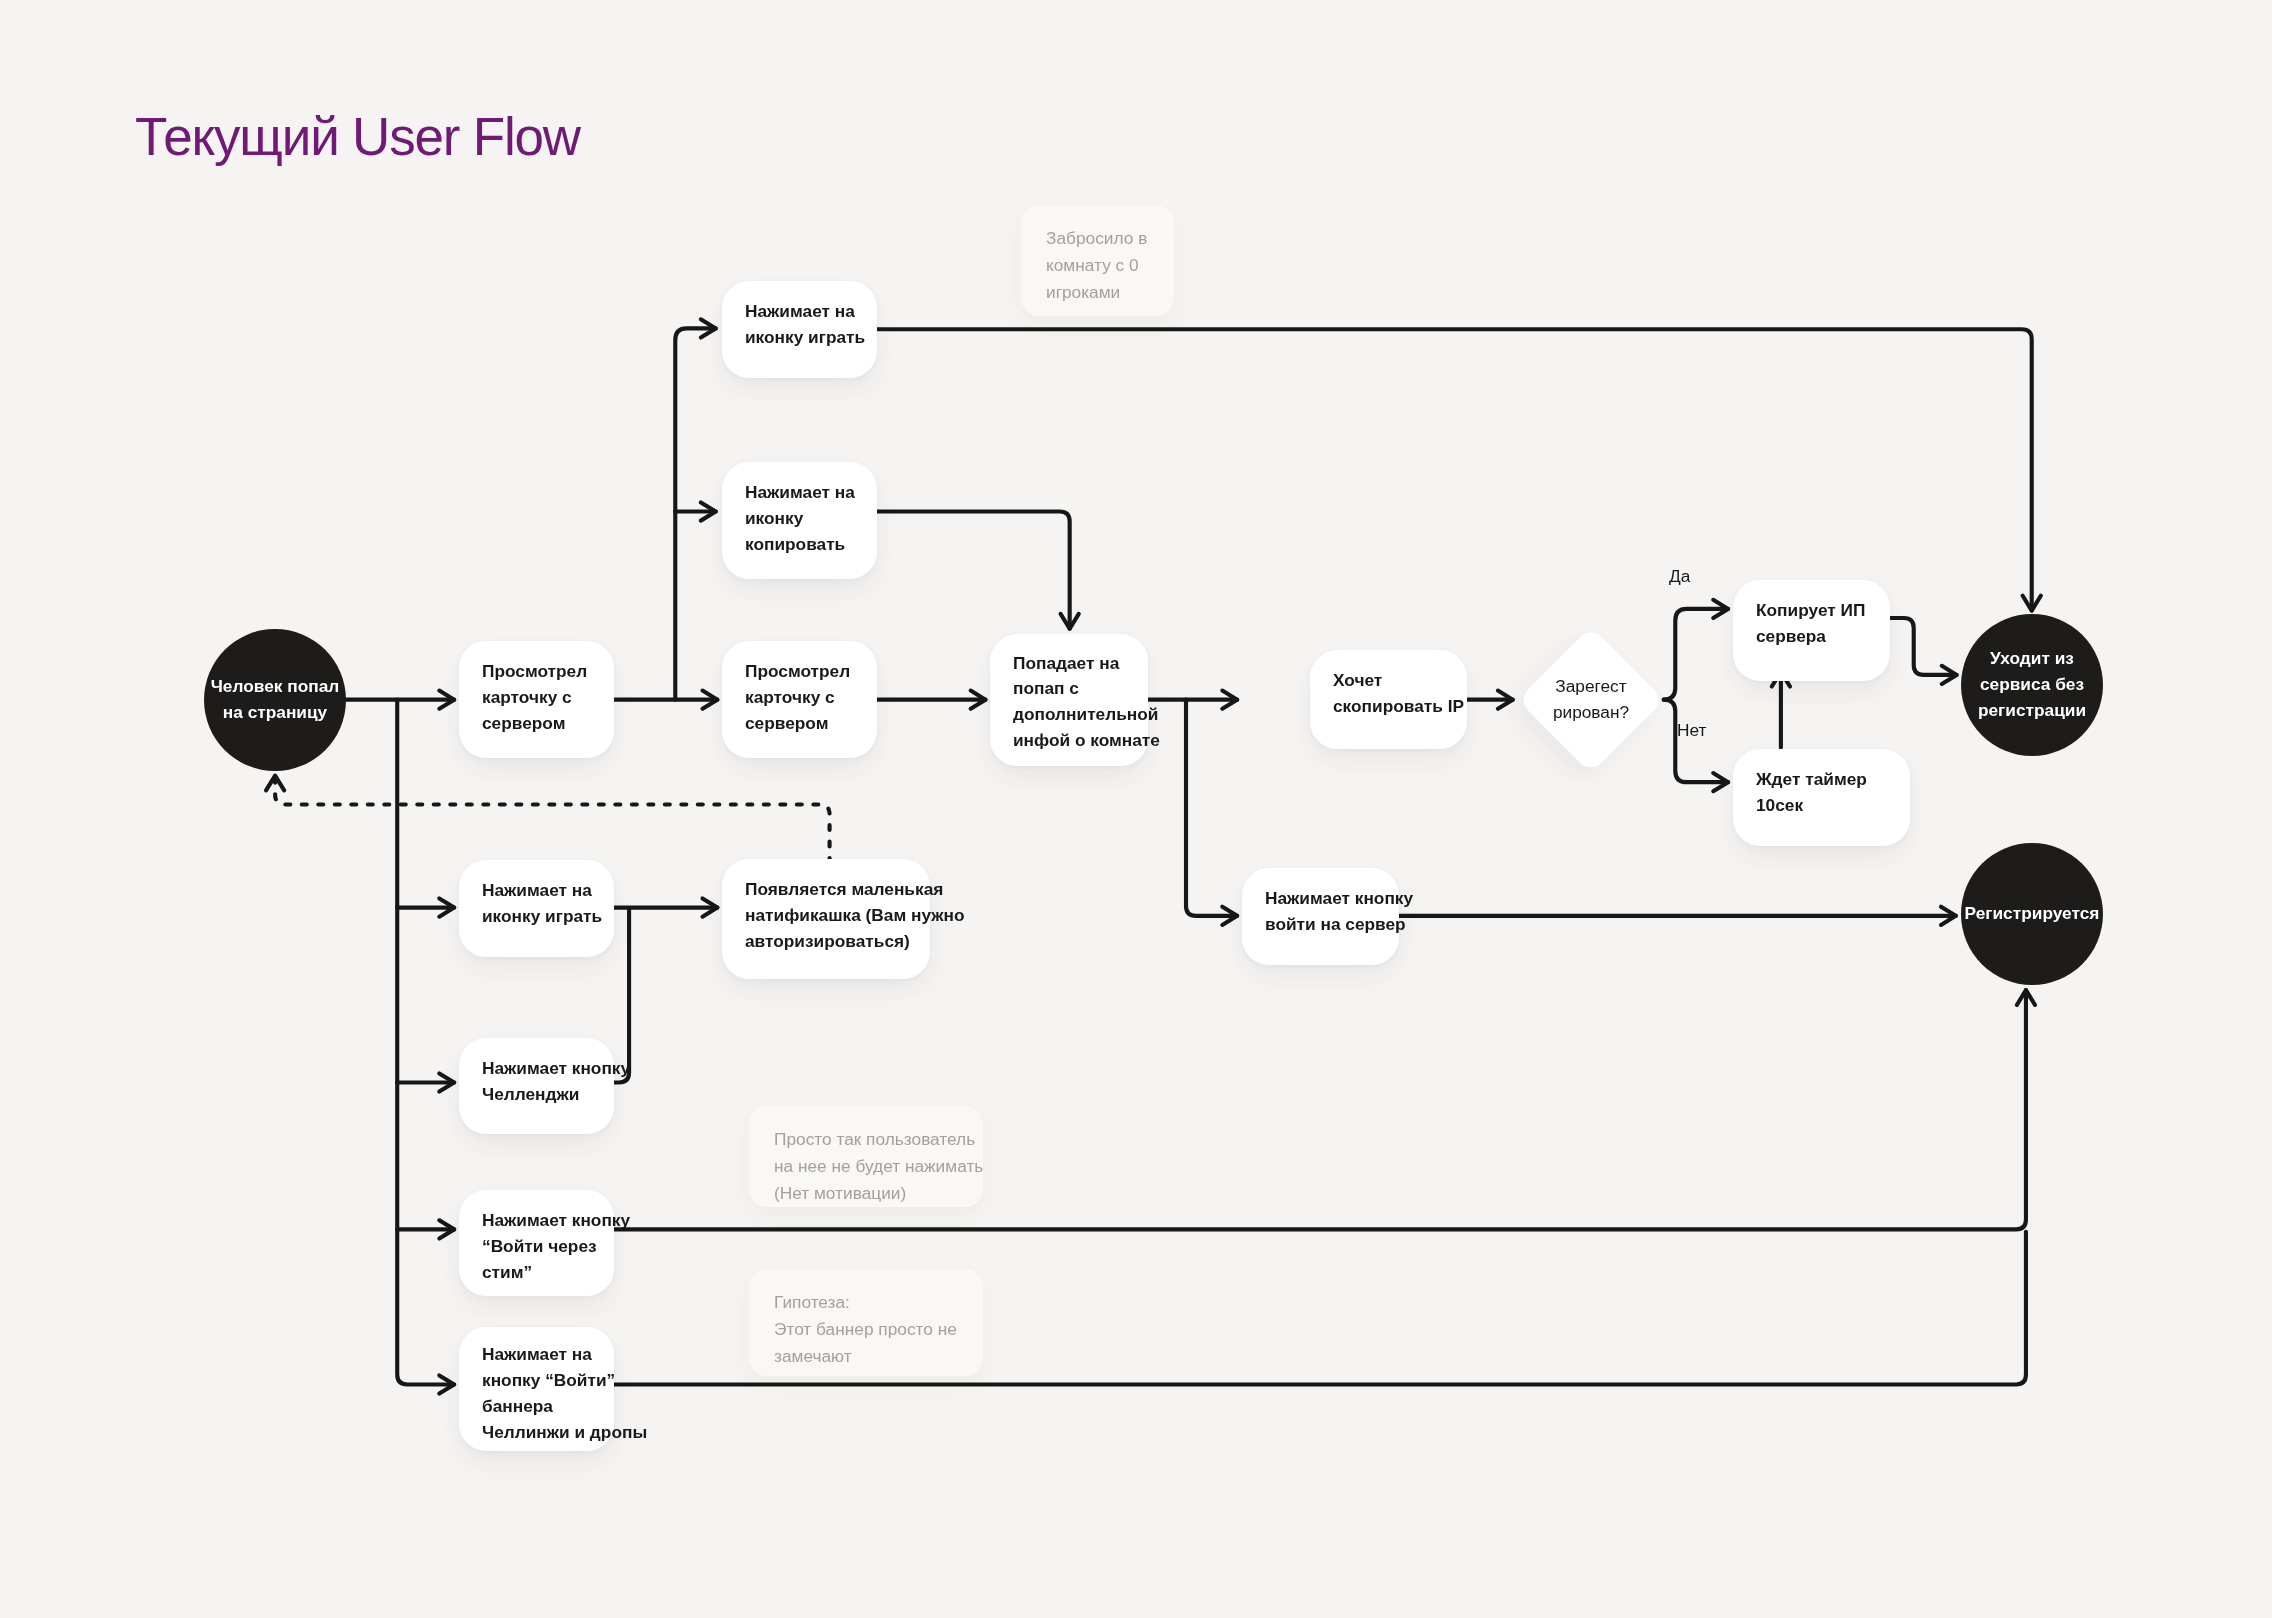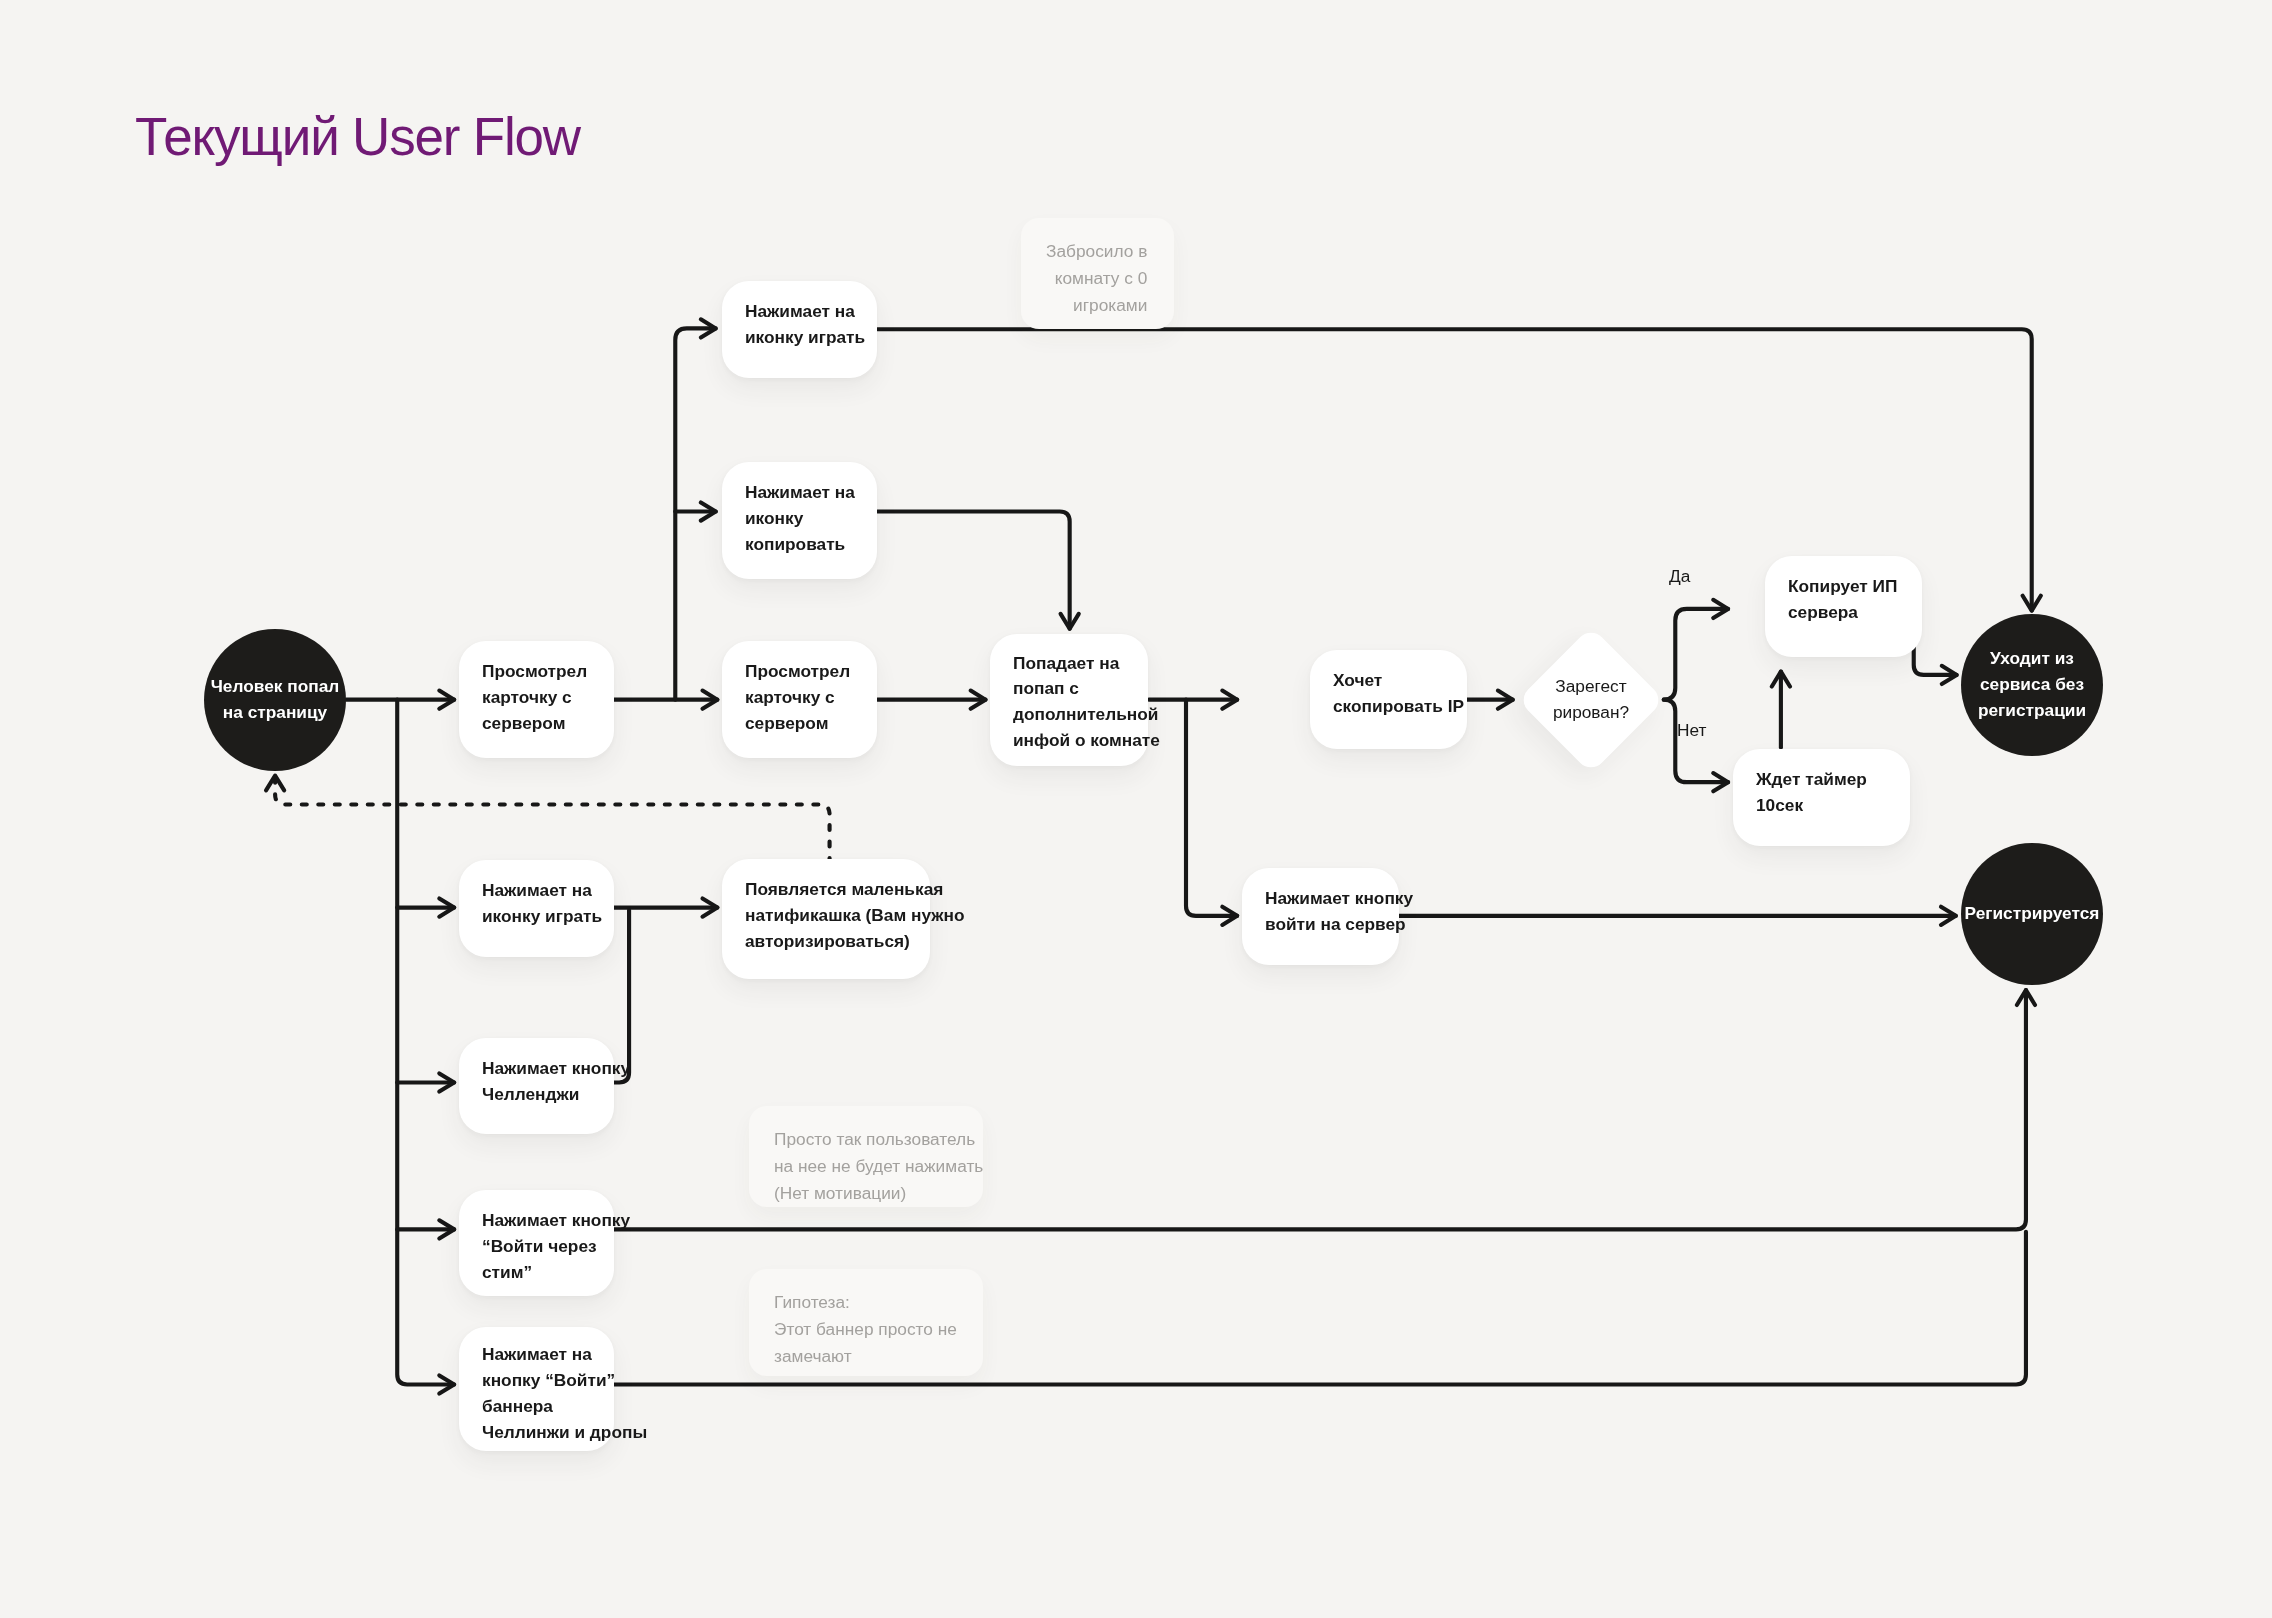--- a/index.html
+++ b/index.html
@@ -200,21 +200,21 @@
   <div class="node-box" style="left:990px; top:634px; width:158px; height:132px;">
     <div class="label" style="top:16.5px;">Попадает на
 попап с
 дополнительной
 инфой о комнате</div>
   </div>
   <div class="node-box" style="left:1310px; top:650px; width:157px; height:99px;">
     <div class="label">Хочет
 скопировать IP</div>
   </div>
-  <div class="node-box" style="left:1733px; top:556px; width:157px; height:101px;margin-left:32px;">
+  <div class="node-box" style="left:1733px; top:580px; width:157px; height:101px;">
     <div class="label">Копирует ИП
 сервера</div>
   </div>
   <div class="node-box" style="left:1733px; top:749px; width:177px; height:97px;">
     <div class="label">Ждет таймер
 10сек</div>
   </div>
   <div class="node-box" style="left:459px; top:860px; width:155px; height:97px;">
     <div class="label">Нажимает на
 иконку играть</div>
@@ -244,21 +244,21 @@
 Челлинжи и дропы</div>
   </div>
 
   <div class="decision-shape"></div>
   <div class="decision-label">Зарегест
 рирован?</div>
 
   <div class="edge-label" style="left:1669px; top:566px;">Да</div>
   <div class="edge-label" style="left:1677px; top:720px;">Нет</div>
 
-  <div class="note" style="left:1021px; top:218px; width:153px; height:111px;text-align:right;">
+  <div class="note" style="left:1021px; top:205px; width:153px; height:111px;">
     <div class="note-label">Забросило в
 комнату с 0
 игроками</div>
   </div>
   <div class="note" style="left:749px; top:1106px; width:234px; height:101px;">
     <div class="note-label">Просто так пользователь
 на нее не будет нажимать
 (Нет мотивации)</div>
   </div>
   <div class="note" style="left:749px; top:1269px; width:234px; height:107px;">

